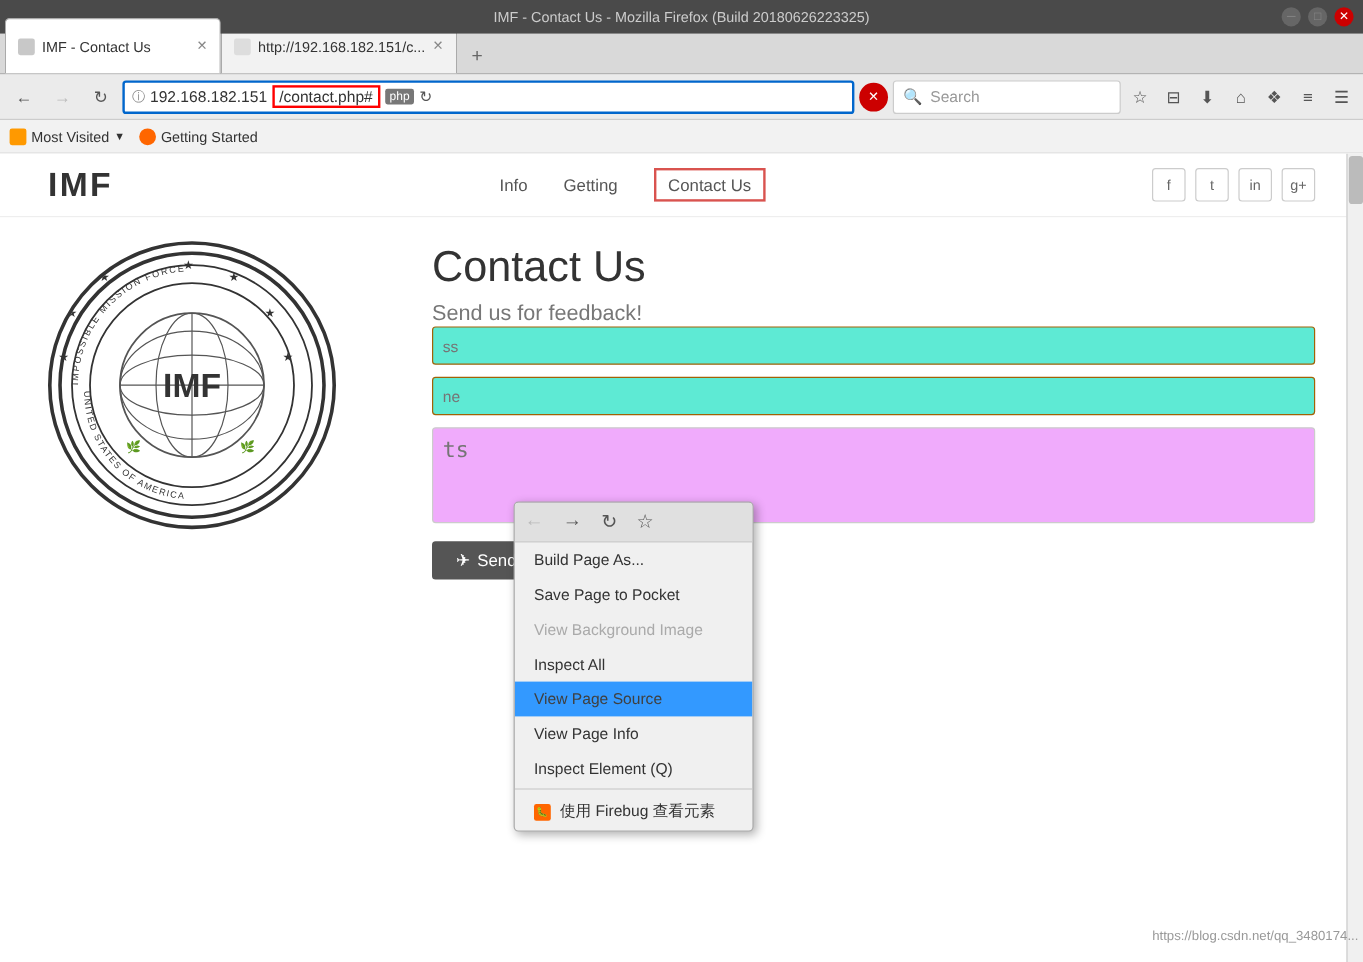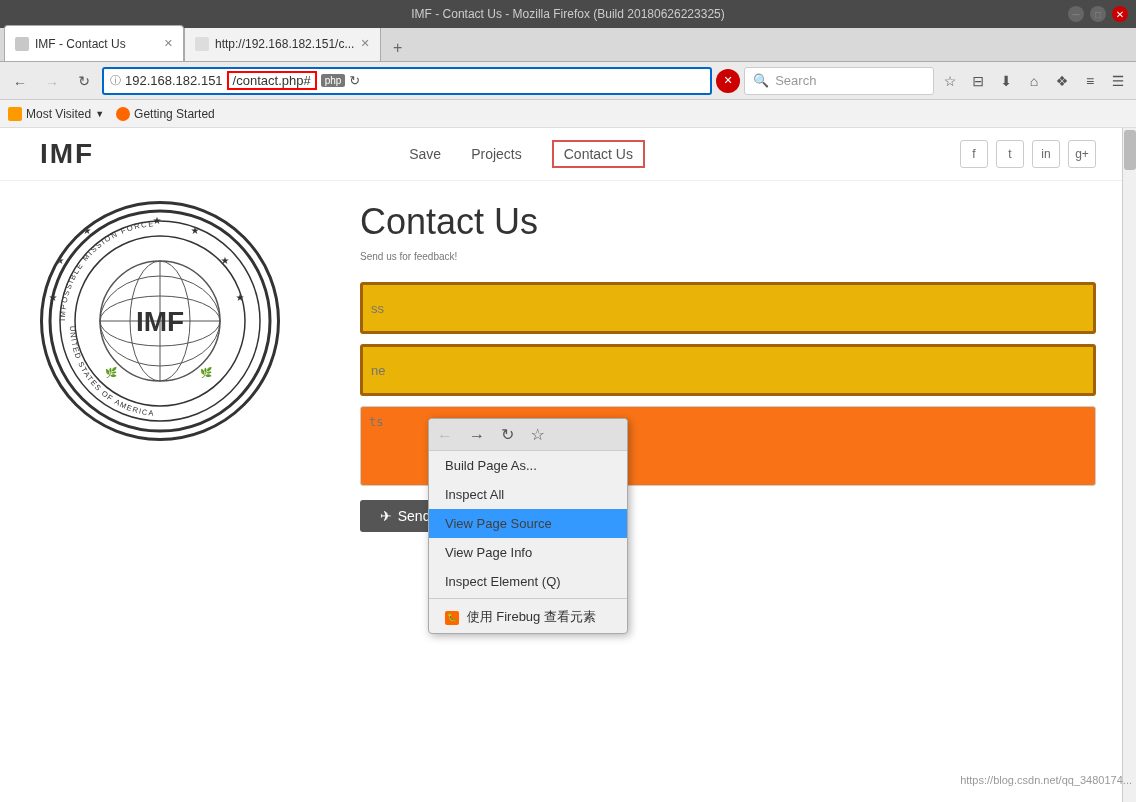--- a/index.html
+++ b/index.html
@@ -38,21 +38,21 @@
       align-items: flex-end;
       padding-left: 4px;
       border-bottom: 1px solid #aaa;
     }
     .tab {
       background: #f2f2f2;
       border: 1px solid #aaa;
       border-bottom: none;
       border-radius: 4px 4px 0 0;
       padding: 0 10px;
-      height: 36px;
+      height: 46px;
       display: flex;
       align-items: center;
       font-size: 12px;
       color: #333;
       min-width: 180px;
       gap: 6px;
       cursor: pointer;
     }
     .tab.active {
       background: #fff;
@@ -237,44 +237,43 @@
     .contact-area {
       flex: 1;
     }
     .contact-title {
       font-size: 36px;
       color: #333;
       font-weight: 300;
       margin-bottom: 8px;
     }
     .contact-subtitle {
-      font-size: 10px;
+      font-size: 18px;
       color: #777;
-      margin-bottom: 20px;
     }
     .form-input {
       width: 100%;
-      height: 52px;
-      border: 3px solid #a16207;
+      height: 32px;
+      border: 1px solid #a16207;
       border-radius: 3px;
       padding: 0 8px;
       font-size: 13px;
       margin-bottom: 10px;
-      background: #eab308;
+      background: #5eead4;
     }
     .form-textarea {
       width: 100%;
       height: 80px;
       border: 1px solid #ccc;
       border-radius: 3px;
       padding: 8px;
-      font-size: 12px;
+      font-size: 18px;
       margin-bottom: 10px;
       resize: none;
-      background: #f97316;
+      background: #f0abfc;
     }
     .send-btn {
       background: #555;
       color: #fff;
       border: none;
       border-radius: 3px;
       padding: 8px 20px;
       font-size: 14px;
       cursor: pointer;
       display: flex;
@@ -457,22 +456,22 @@
     <div class="bookmark-favicon" style="background:#f60;border-radius:50%;"></div>
     <span>Getting Started</span>
   </div>
 </div>
 
 <div class="browser-content">
 
   <div class="site-header">
     <div class="site-logo">IMF</div>
     <div class="site-nav">
-      <a class="nav-link">Save</a>
-      <a class="nav-link">Projects</a>
+      <a class="nav-link">Info</a>
+      <a class="nav-link">Getting</a>
       <a class="nav-link nav-link-highlighted">Contact Us</a>
     </div>
     <div class="social-icons">
       <div class="social-icon">f</div>
       <div class="social-icon">t</div>
       <div class="social-icon">in</div>
       <div class="social-icon">g+</div>
     </div>
   </div>
 
@@ -535,20 +534,22 @@
   </div>
 
   <div class="context-menu">
     <div class="context-menu-header">
       <span class="cm-nav-icon disabled">←</span>
       <span class="cm-nav-icon">→</span>
       <span class="cm-nav-icon">↻</span>
       <span class="cm-nav-icon">☆</span>
     </div>
     <div class="context-menu-item">Build Page As...</div>
+    <div class="context-menu-item">Save Page to Pocket</div>
+    <div class="context-menu-item disabled" style="color:#aaa;">View Background Image</div>
     <div class="context-menu-item">Inspect All</div>
     <div class="context-menu-item highlighted">View Page Source</div>
     <div class="context-menu-item">View Page Info</div>
     <div class="context-menu-item">Inspect Element (Q)</div>
     <div class="context-menu-divider"></div>
     <div class="context-menu-item">
       <span class="firebug-icon">🐛</span>
       <span>使用 Firebug 查看元素</span>
     </div>
   </div>

